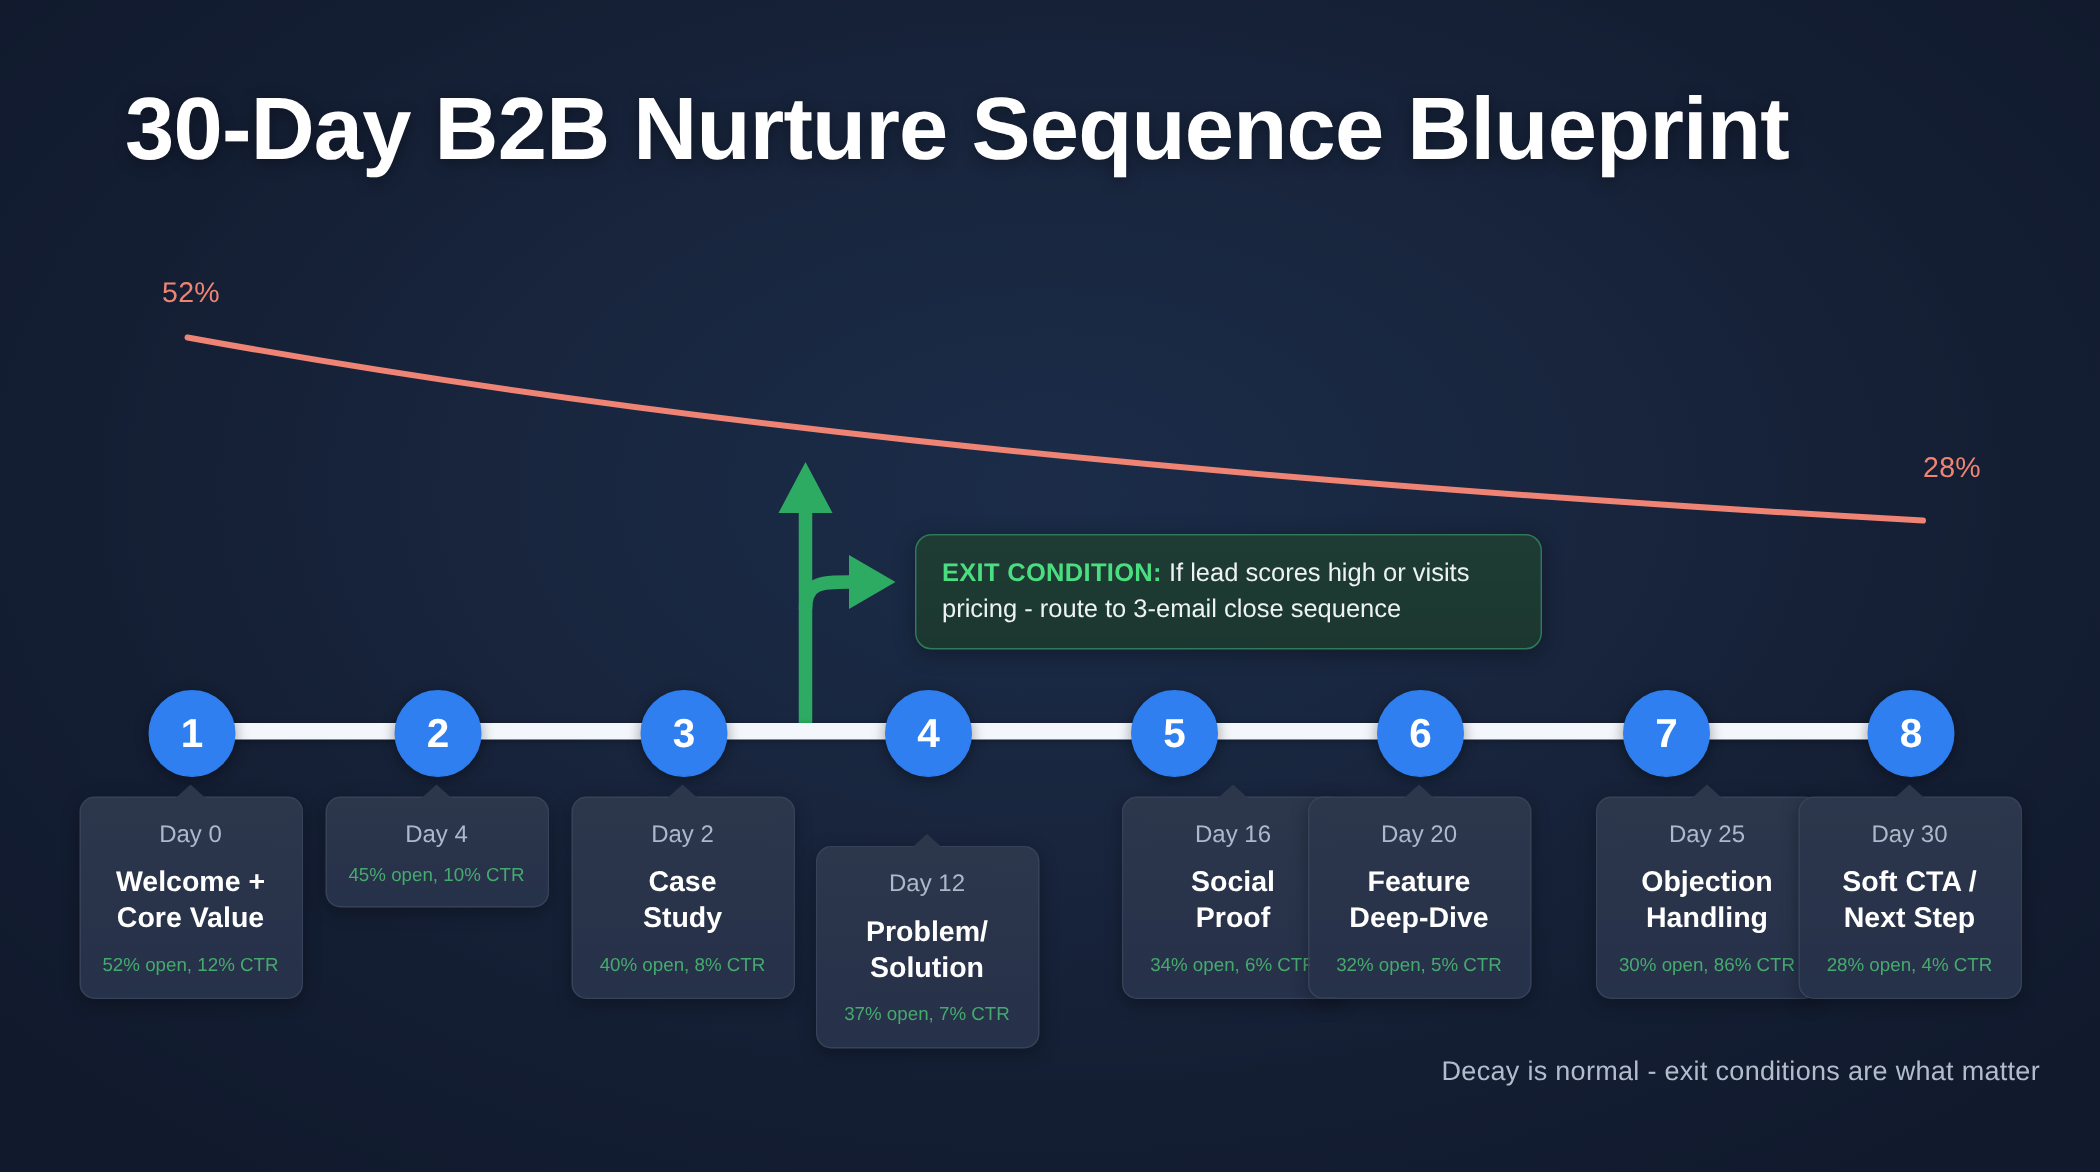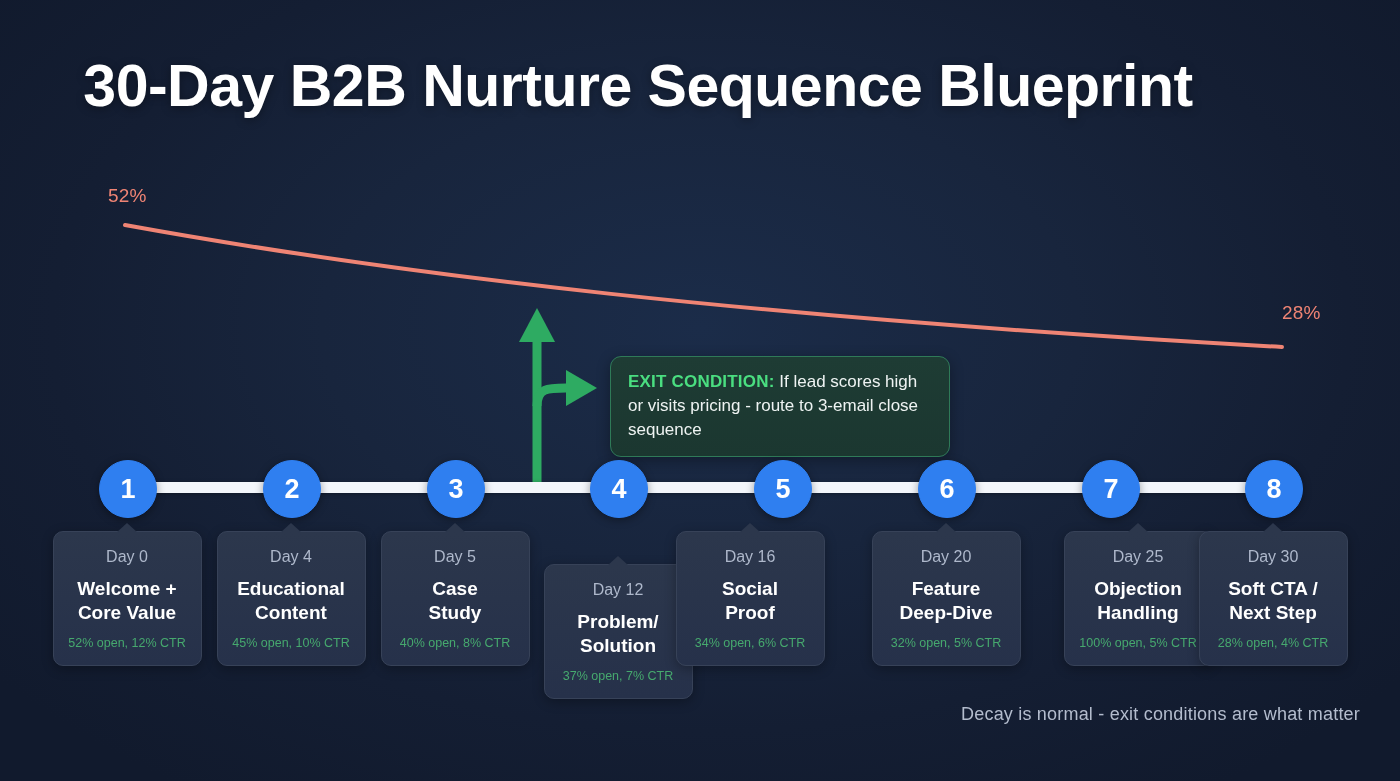--- a/index.html
+++ b/index.html
@@ -58,21 +58,21 @@
     white-space: nowrap;
   }
   #curve-label-start { left: 108px; top: 185px; }
   #curve-label-end   { left: 1250px; top: 302px; margin-left: 32px; }
 
   
   #exit-box {
     position: absolute;
     left: 610px;
     top: 356px;
-    width: 340px;
+    width: 418px;
     box-sizing: border-box;
     padding: 13px 17px 14px 17px;
     background: linear-gradient(180deg, #1e3c34 0%, #1b3730 100%);
     border: 1.6px solid #2f7a58;
     border-radius: 11px;
     box-shadow: 0 3px 14px rgba(0,0,0,0.33);
   }
   #exit-text {
     font-size: 17px;
     line-height: 1.42;
@@ -210,58 +210,56 @@
       <div class="card" style="left: 127px;">
         <div class="card-notch"></div>
         <div class="card-day">Day 0</div>
         <div class="card-title">Welcome +
 Core Value</div>
         <div class="card-metric">52% open, 12% CTR</div>
       </div>
       <div class="card" style="left: 291px;">
         <div class="card-notch"></div>
         <div class="card-day">Day 4</div>
-        <div class="card-title">Educational
-Content</div>
         <div class="card-metric">45% open, 10% CTR</div>
       </div>
       <div class="card" style="left: 455px;">
         <div class="card-notch"></div>
-        <div class="card-day">Day 5</div>
+        <div class="card-day">Day 2</div>
         <div class="card-title">Case
 Study</div>
         <div class="card-metric">40% open, 8% CTR</div>
       </div>
       <div class="card" style="left: 618px; margin-top: 33px;">
         <div class="card-notch"></div>
         <div class="card-day">Day 12</div>
         <div class="card-title">Problem/
 Solution</div>
         <div class="card-metric">37% open, 7% CTR</div>
       </div>
-      <div class="card" style="left: 750px;">
+      <div class="card" style="left: 822px;">
         <div class="card-notch"></div>
         <div class="card-day">Day 16</div>
         <div class="card-title">Social
 Proof</div>
         <div class="card-metric">34% open, 6% CTR</div>
       </div>
       <div class="card" style="left: 946px;">
         <div class="card-notch"></div>
         <div class="card-day">Day 20</div>
         <div class="card-title">Feature
 Deep-Dive</div>
         <div class="card-metric">32% open, 5% CTR</div>
       </div>
       <div class="card" style="left: 1138px;">
         <div class="card-notch"></div>
         <div class="card-day">Day 25</div>
         <div class="card-title">Objection
 Handling</div>
-        <div class="card-metric">100% open, 5% CTR</div>
+        <div class="card-metric">30% open, 86% CTR</div>
       </div>
       <div class="card" style="left: 1273px;">
         <div class="card-notch"></div>
         <div class="card-day">Day 30</div>
         <div class="card-title">Soft CTA /
 Next Step</div>
         <div class="card-metric">28% open, 4% CTR</div>
       </div>
     </div>
 

